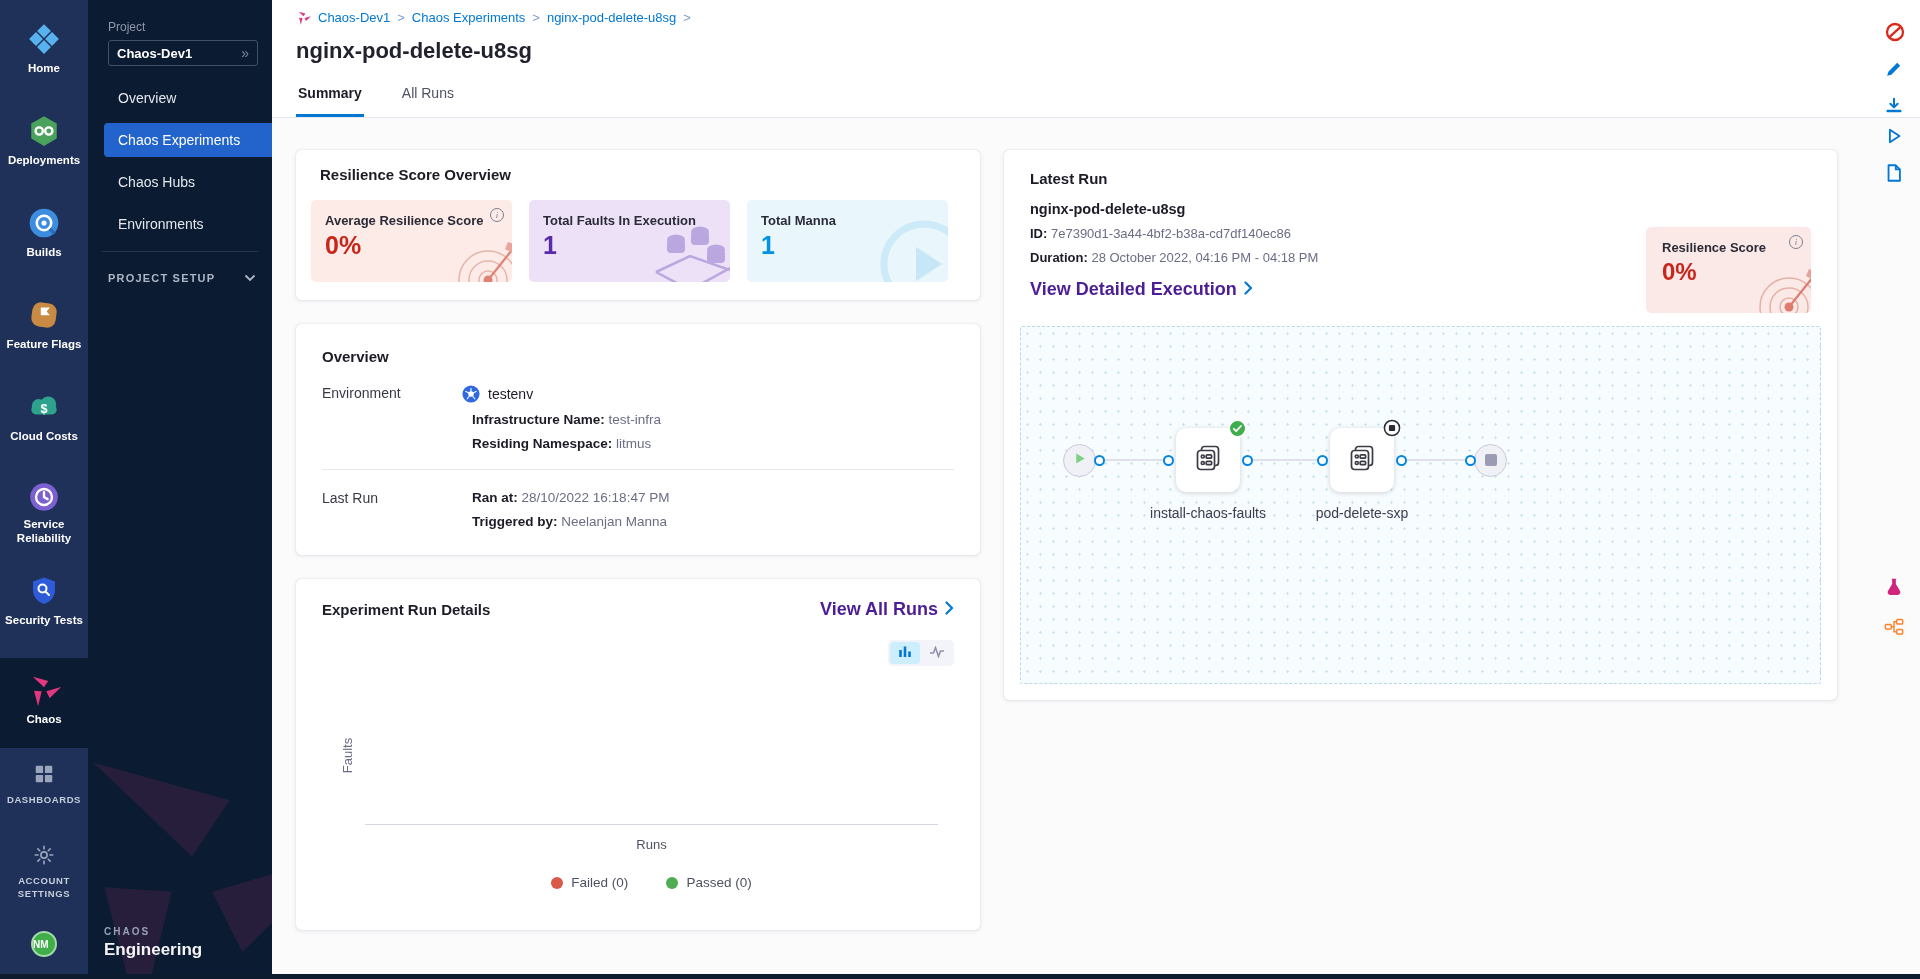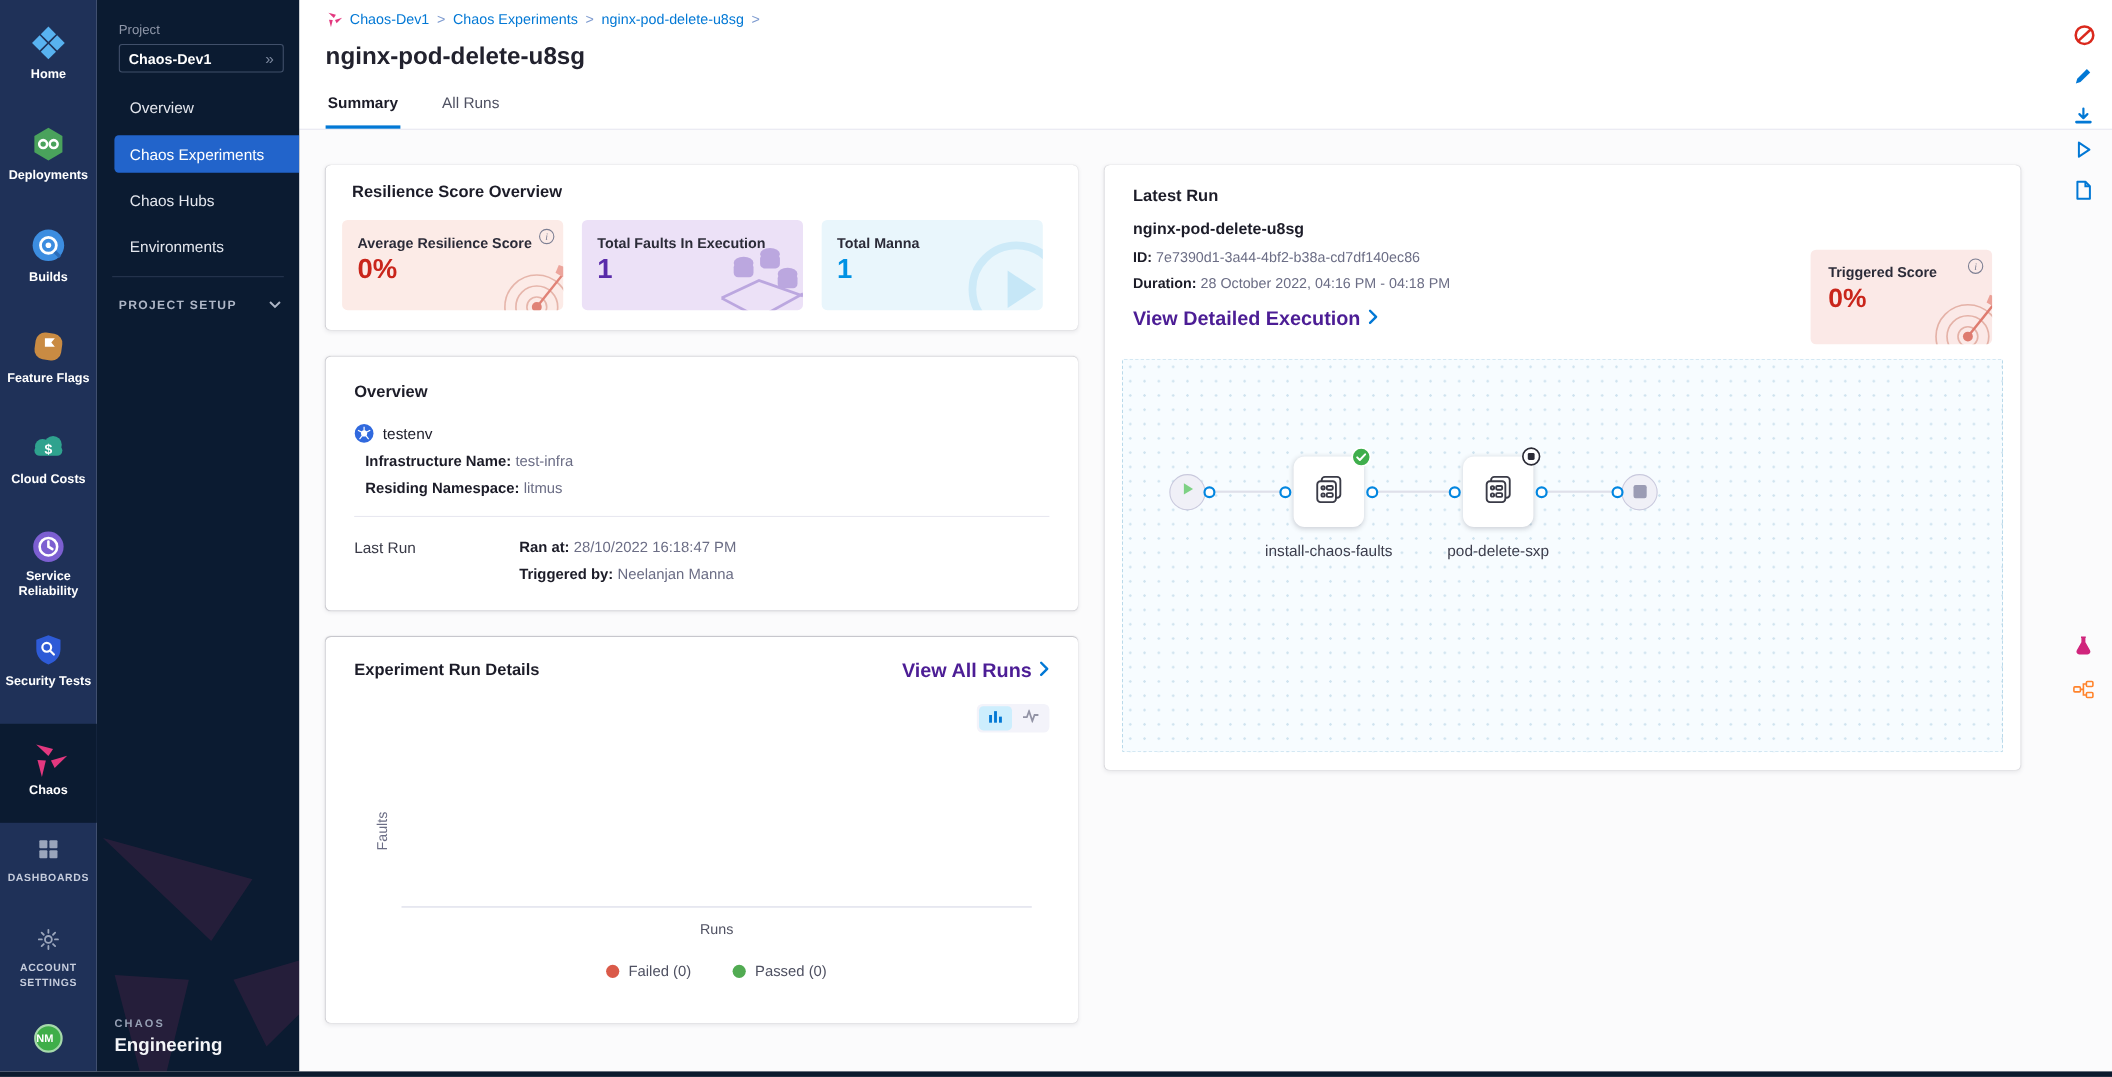--- a/index.html
+++ b/index.html
@@ -101,21 +101,21 @@
   .view-exec { margin-top:14px; }
   .score-card { width:165px; height:86px; background:#fbe9e7; border-radius:5px; padding:13px 16px; position:relative; overflow:hidden; flex-shrink:0; margin-top:26px; }
   .score-card .s-label { color:#2b2b38; }
   .score-card .s-value { color:#c9251b; font-size:24px; }
   .canvas { margin-top:13px; height:358px; border:1px dashed #b9d9ea; border-radius:2px; position:relative; overflow:hidden;
             background-color:#f7fcff; background-image:radial-gradient(#cfe3ef 1px, transparent 1.3px); background-size:13px 13px; }
   .pipe { position:absolute; left:42px; top:88px; display:flex; align-items:center; }
   .pcircle { width:33px; height:33px; border-radius:50%; background:#f0f0f7; border:1px solid #c9c9dd; display:flex; align-items:center; justify-content:center; flex-shrink:0; cursor:pointer; }
   .pdot { width:11px; height:11px; border-radius:50%; background:#fff; border:2px solid #0286e0; margin:0 -2px; z-index:2; flex-shrink:0; }
   .pline { width:62px; height:2px; background:#dfe0ea; flex-shrink:0; }
-  .pnode { width:64px; height:64px; background:#fff; border-radius:10px; box-shadow:0 1px 5px rgba(40,41,61,.2); position:relative; display:flex; align-items:center; justify-content:center; margin:0 4px; flex-shrink:0; cursor:pointer; }
+  .pnode { width:64px; height:64px; background:#fff; border-radius:10px; box-shadow:0 1px 5px rgba(40,41,61,.2); position:relative; display:flex; align-items:center; justify-content:center; margin:13px 4px; flex-shrink:0; cursor:pointer; }
   .badge { position:absolute; top:-9px; right:-7px; }
   .pnode-label { position:absolute; top:76px; left:50%; transform:translateX(-50%); width:120px; text-align:center; font-size:14px; color:#3c3d4c; line-height:1.3; }
   .stop-sq { width:12px; height:12px; background:#9b9cb4; border-radius:2px; }
 
   
   .tools { position:absolute; right:12px; top:0; width:26px; z-index:5; }
   .tool { position:absolute; left:2px; width:22px; height:22px; cursor:pointer; }
   .t1{top:21px} .t2{top:59px} .t3{top:96px} .t4{top:126px} .t5{top:163px} .t6{top:577px} .t7{top:617px}
 
   .bottom-bar { position:absolute; left:0; right:0; bottom:0; height:5px; background:#0c1b2e; }
@@ -364,20 +364,21 @@
                     <polygon points="40,31 66,48 40,65" fill="#c6e7f7"></polygon>
                   </svg>
               </span>
             </div>
           </div>
         </section>
 
         <section class="card card-b">
           <div class="card-title">Overview</div>
           <div class="ov-row">
+            <div class="ov-label">Environment</div>
             <div>
               <div class="env-line">
                 <span style="display:flex;">
                   <svg width="18" height="18" viewBox="0 0 20 20">
                       <circle cx="10" cy="10" r="9.5" fill="#3069de"></circle>
                       <g stroke="#fff" stroke-width="1.2">
                         <line x1="10" y1="10" x2="10" y2="3.4"></line>
                         <line x1="10" y1="10" x2="16.2" y2="6.9"></line>
                         <line x1="10" y1="10" x2="14.6" y2="15.8"></line>
                         <line x1="10" y1="10" x2="5.4" y2="15.8"></line>
@@ -459,21 +460,21 @@
                 <div class="lr-kv"><b>Duration:</b> <span class="val">28 October 2022, 04:16 PM - 04:18 PM</span></div>
                 <div class="link-btn view-exec">
                   <span>View Detailed Execution</span>
                   <span><svg width="9" height="14" viewBox="0 0 9 14" fill="none" stroke="#0278d5" stroke-width="2.2" stroke-linecap="round" stroke-linejoin="round">
                         <path d="M1.5 1.5L7 7l-5.5 5.5"></path>
                       </svg></span>
                 </div>
               </div>
               <div class="score-card">
                 <div class="info-badge">i</div>
-                <div class="s-label">Triggered Score</div>
+                <div class="s-label">Resilience Score</div>
                 <div class="s-value">0%</div>
                 <span class="decor" style="right:-16px; bottom:-26px;">
                   <svg width="90" height="86" viewBox="0 0 90 86" fill="none" stroke="#e0a89c" stroke-width="1.5" opacity=".85">
                       <circle cx="52" cy="58" r="29"></circle>
                       <circle cx="52" cy="58" r="19"></circle>
                       <circle cx="52" cy="58" r="9"></circle>
                       <circle cx="52" cy="58" r="4.5" fill="#d9685a" stroke="none"></circle>
                       <path d="M52 58L76 28" stroke="#d9685a" stroke-width="2.2"></path>
                       <path d="M72 20l10 3-6 8-7-4z" fill="#e8948a" stroke="none"></path>
                     </svg>

